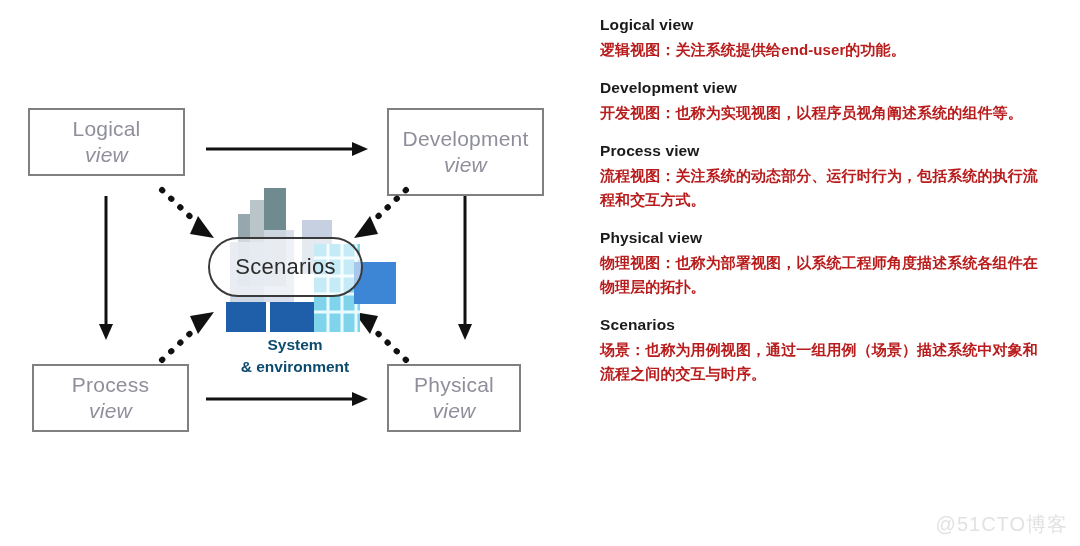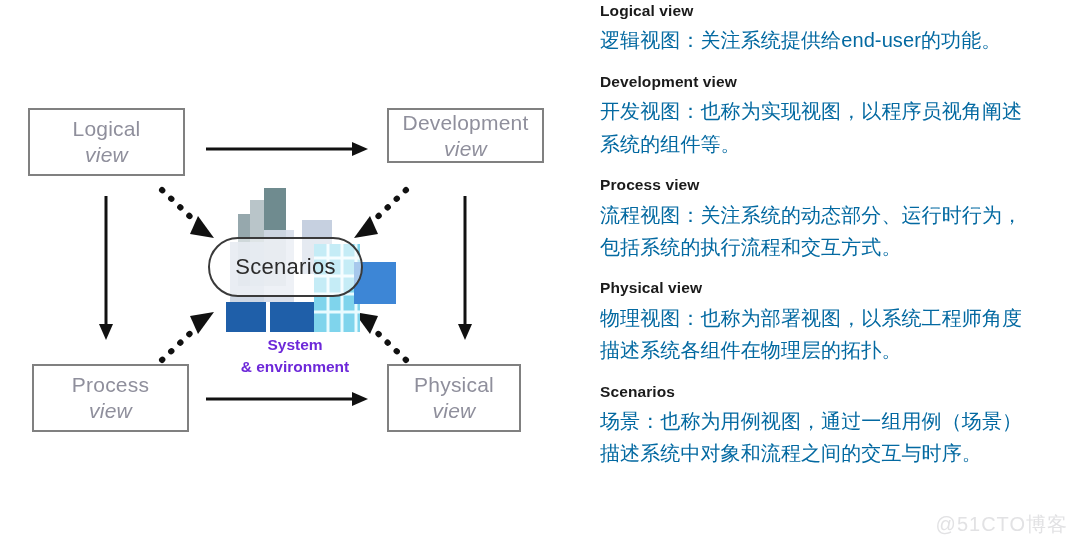--- a/index.html
+++ b/index.html
@@ -27,21 +27,21 @@
     color:#8f8f9c;
     font-size:21px;
     line-height:1.22;
     letter-spacing:.2px;
     white-space:nowrap;
     text-align:center;
   }
   .view-box .l2{display:block;font-style:italic;}
 
   #box-logical{left:28px;top:108px;width:157px;height:68px;}
-  #box-development{left:387px;top:108px;width:157px;height:55px;}
+  #box-development{left:387px;top:108px;width:157px;height:88px;}
   #box-process{left:32px;top:364px;width:157px;height:68px;}
   #box-physical{left:387px;top:364px;width:134px;height:68px;}
 
   
   .solid-arrow{position:absolute;}
   .solid-arrow svg{display:block;overflow:visible;}
 
   
   .dotted-arrow{position:absolute;}
   .dotted-arrow svg{display:block;overflow:visible;}
@@ -60,46 +60,48 @@
     box-sizing:border-box;
     display:flex;align-items:center;justify-content:center;
   }
   #scenarios-label{
     font-size:22px;color:#2b2b2b;letter-spacing:.3px;
   }
 
   #sysenv{
     position:absolute;left:205px;top:334px;width:180px;
     text-align:center;
-    color:#6d28d9;
+    color:#0c4a6e;
     font-size:15.5px;
     font-weight:600;
     line-height:1.42;
   }
 
   
   #panel{
     position:absolute;left:600px;top:0;width:460px;height:504px;
+    padding-top:14px;
     box-sizing:border-box;
   }
   .entry{margin-bottom:14px;}
   .entry-title{
     font-size:15.5px;
     font-weight:bold;
     color:#1a1a1a;
     line-height:1.45;
     margin-bottom:2px;
     letter-spacing:.1px;
   }
   .entry-desc{
-    font-size:20px;
-    color:#0369a1;
+    font-size:15px;
+    color:#b91c1c;
     line-height:1.62;
     letter-spacing:.1px;
     max-width:438px;
+    font-weight:bold;
   }
   #watermark{
     position:absolute;right:12px;bottom:8px;
     font-size:20px;
     color:#e2e2e4;
     letter-spacing:1px;
     user-select:none;
   }
 </style>
 </head>

